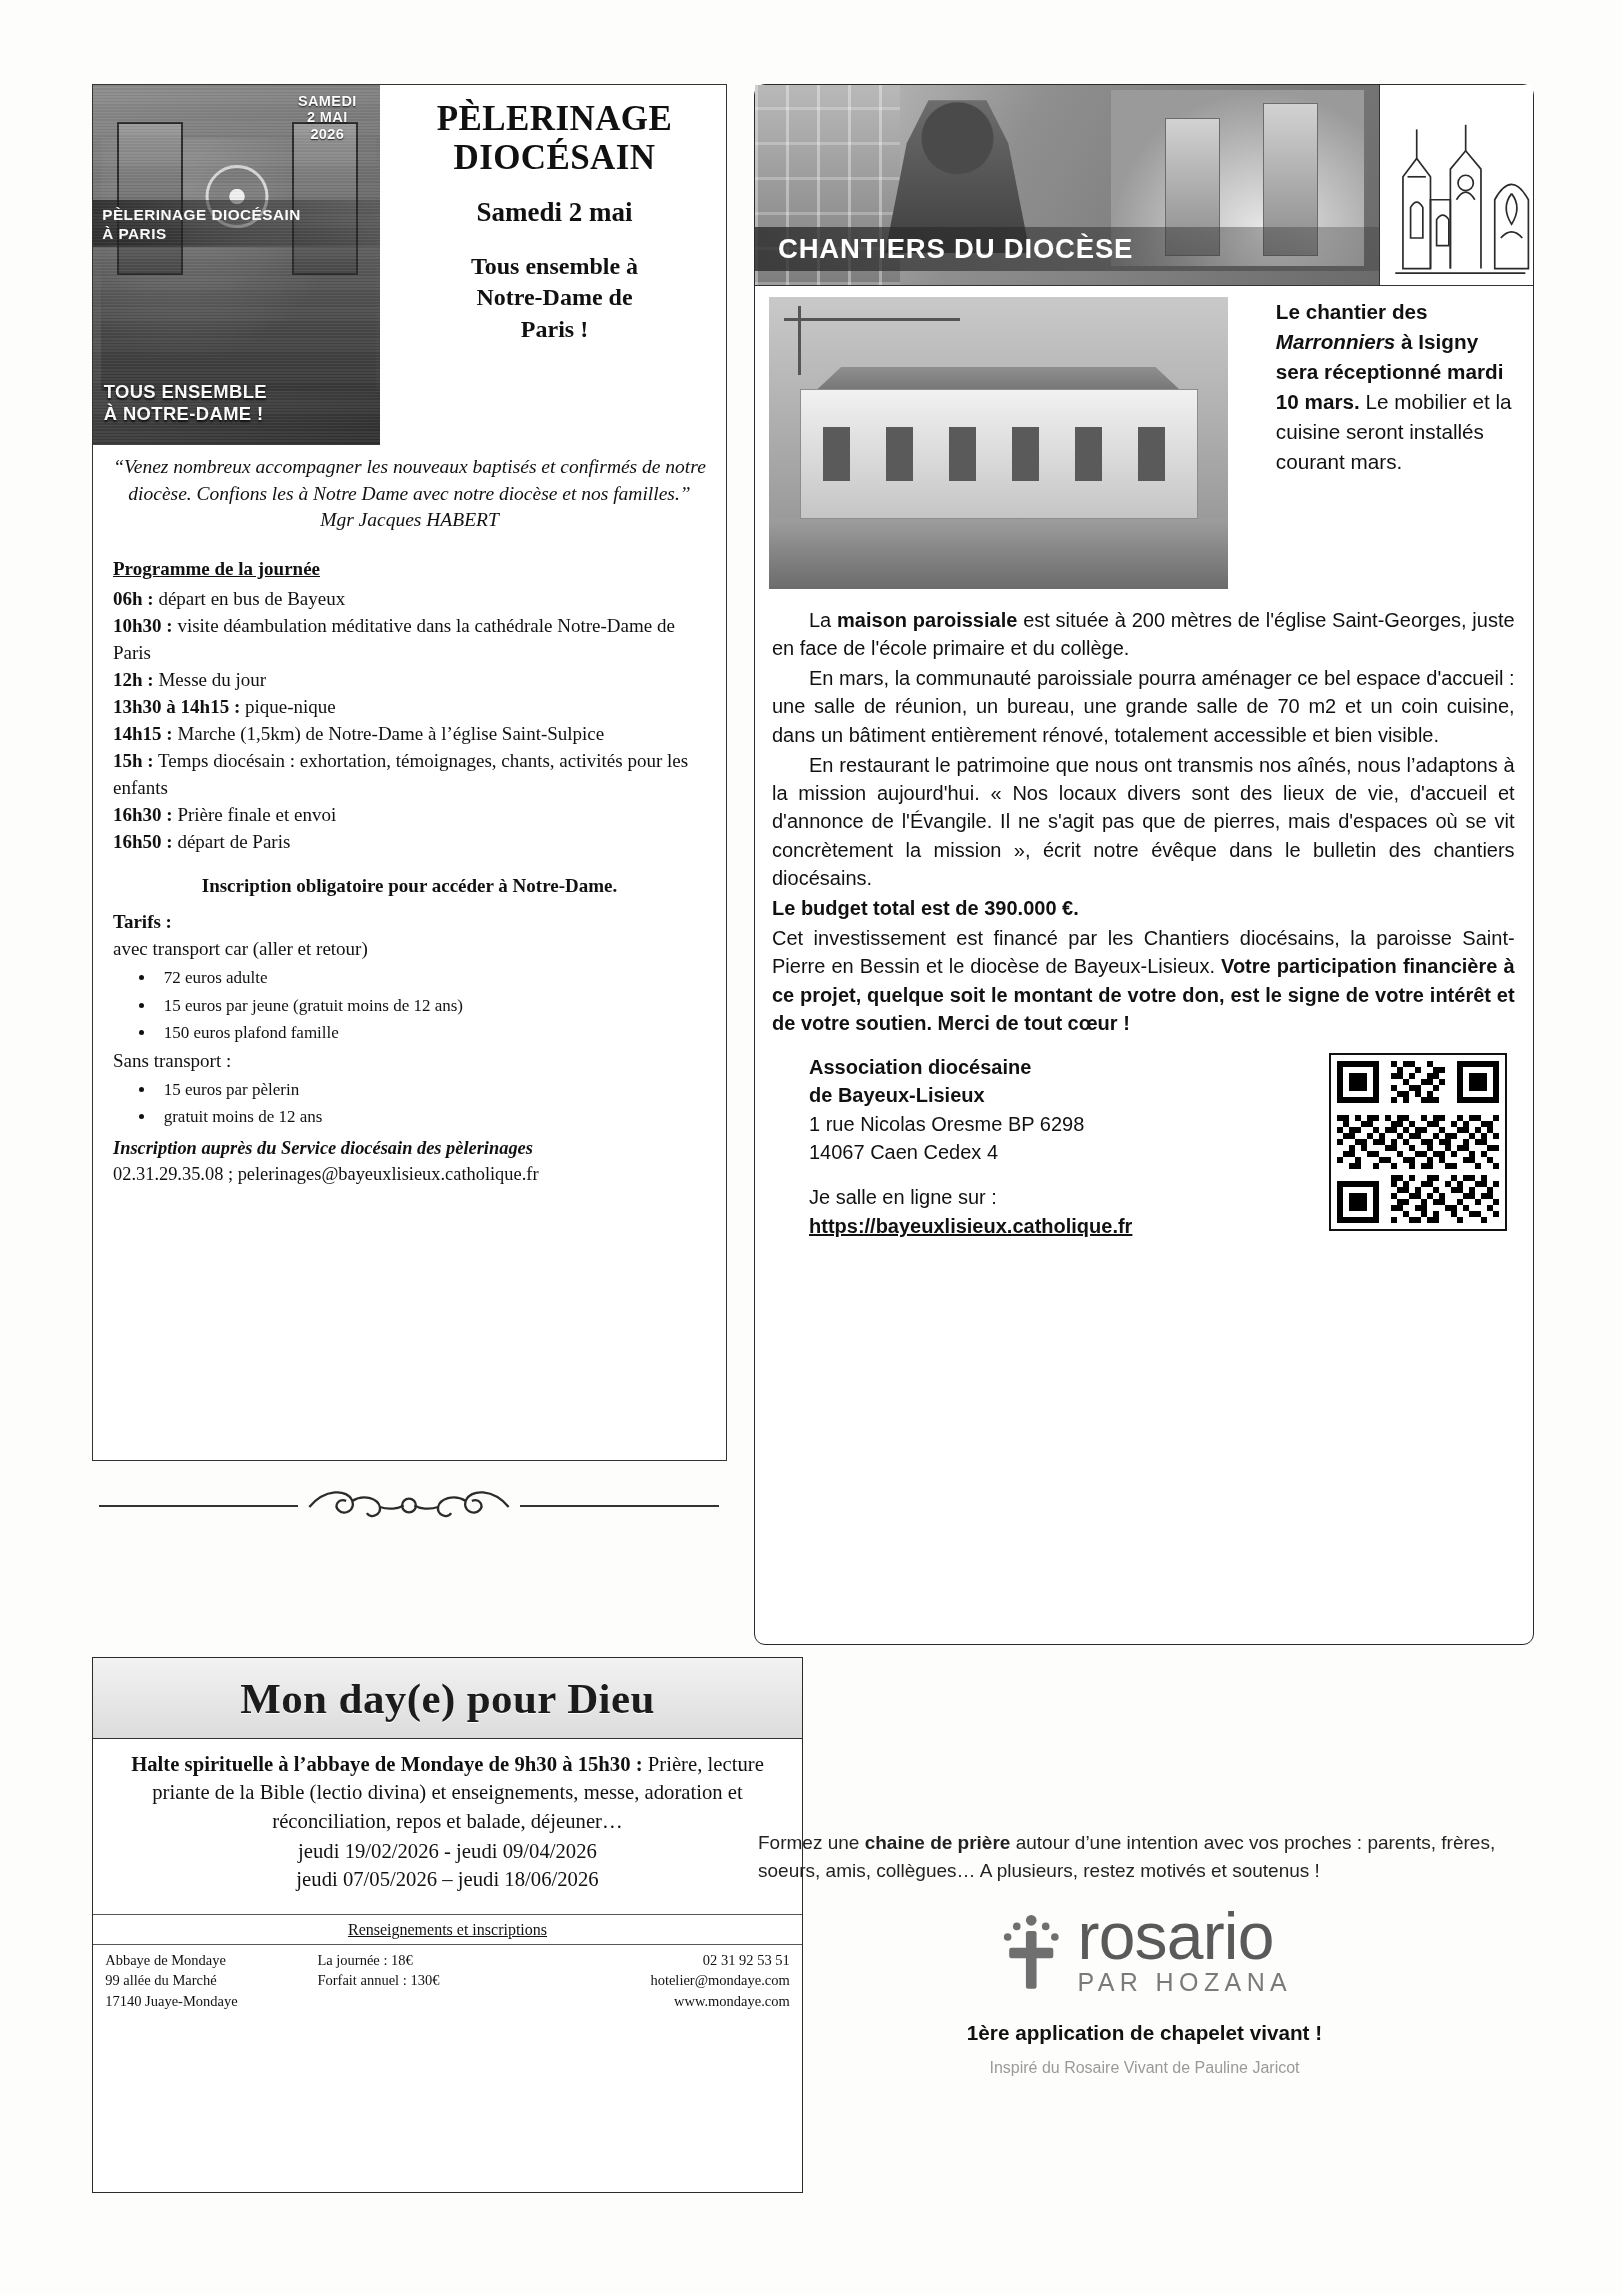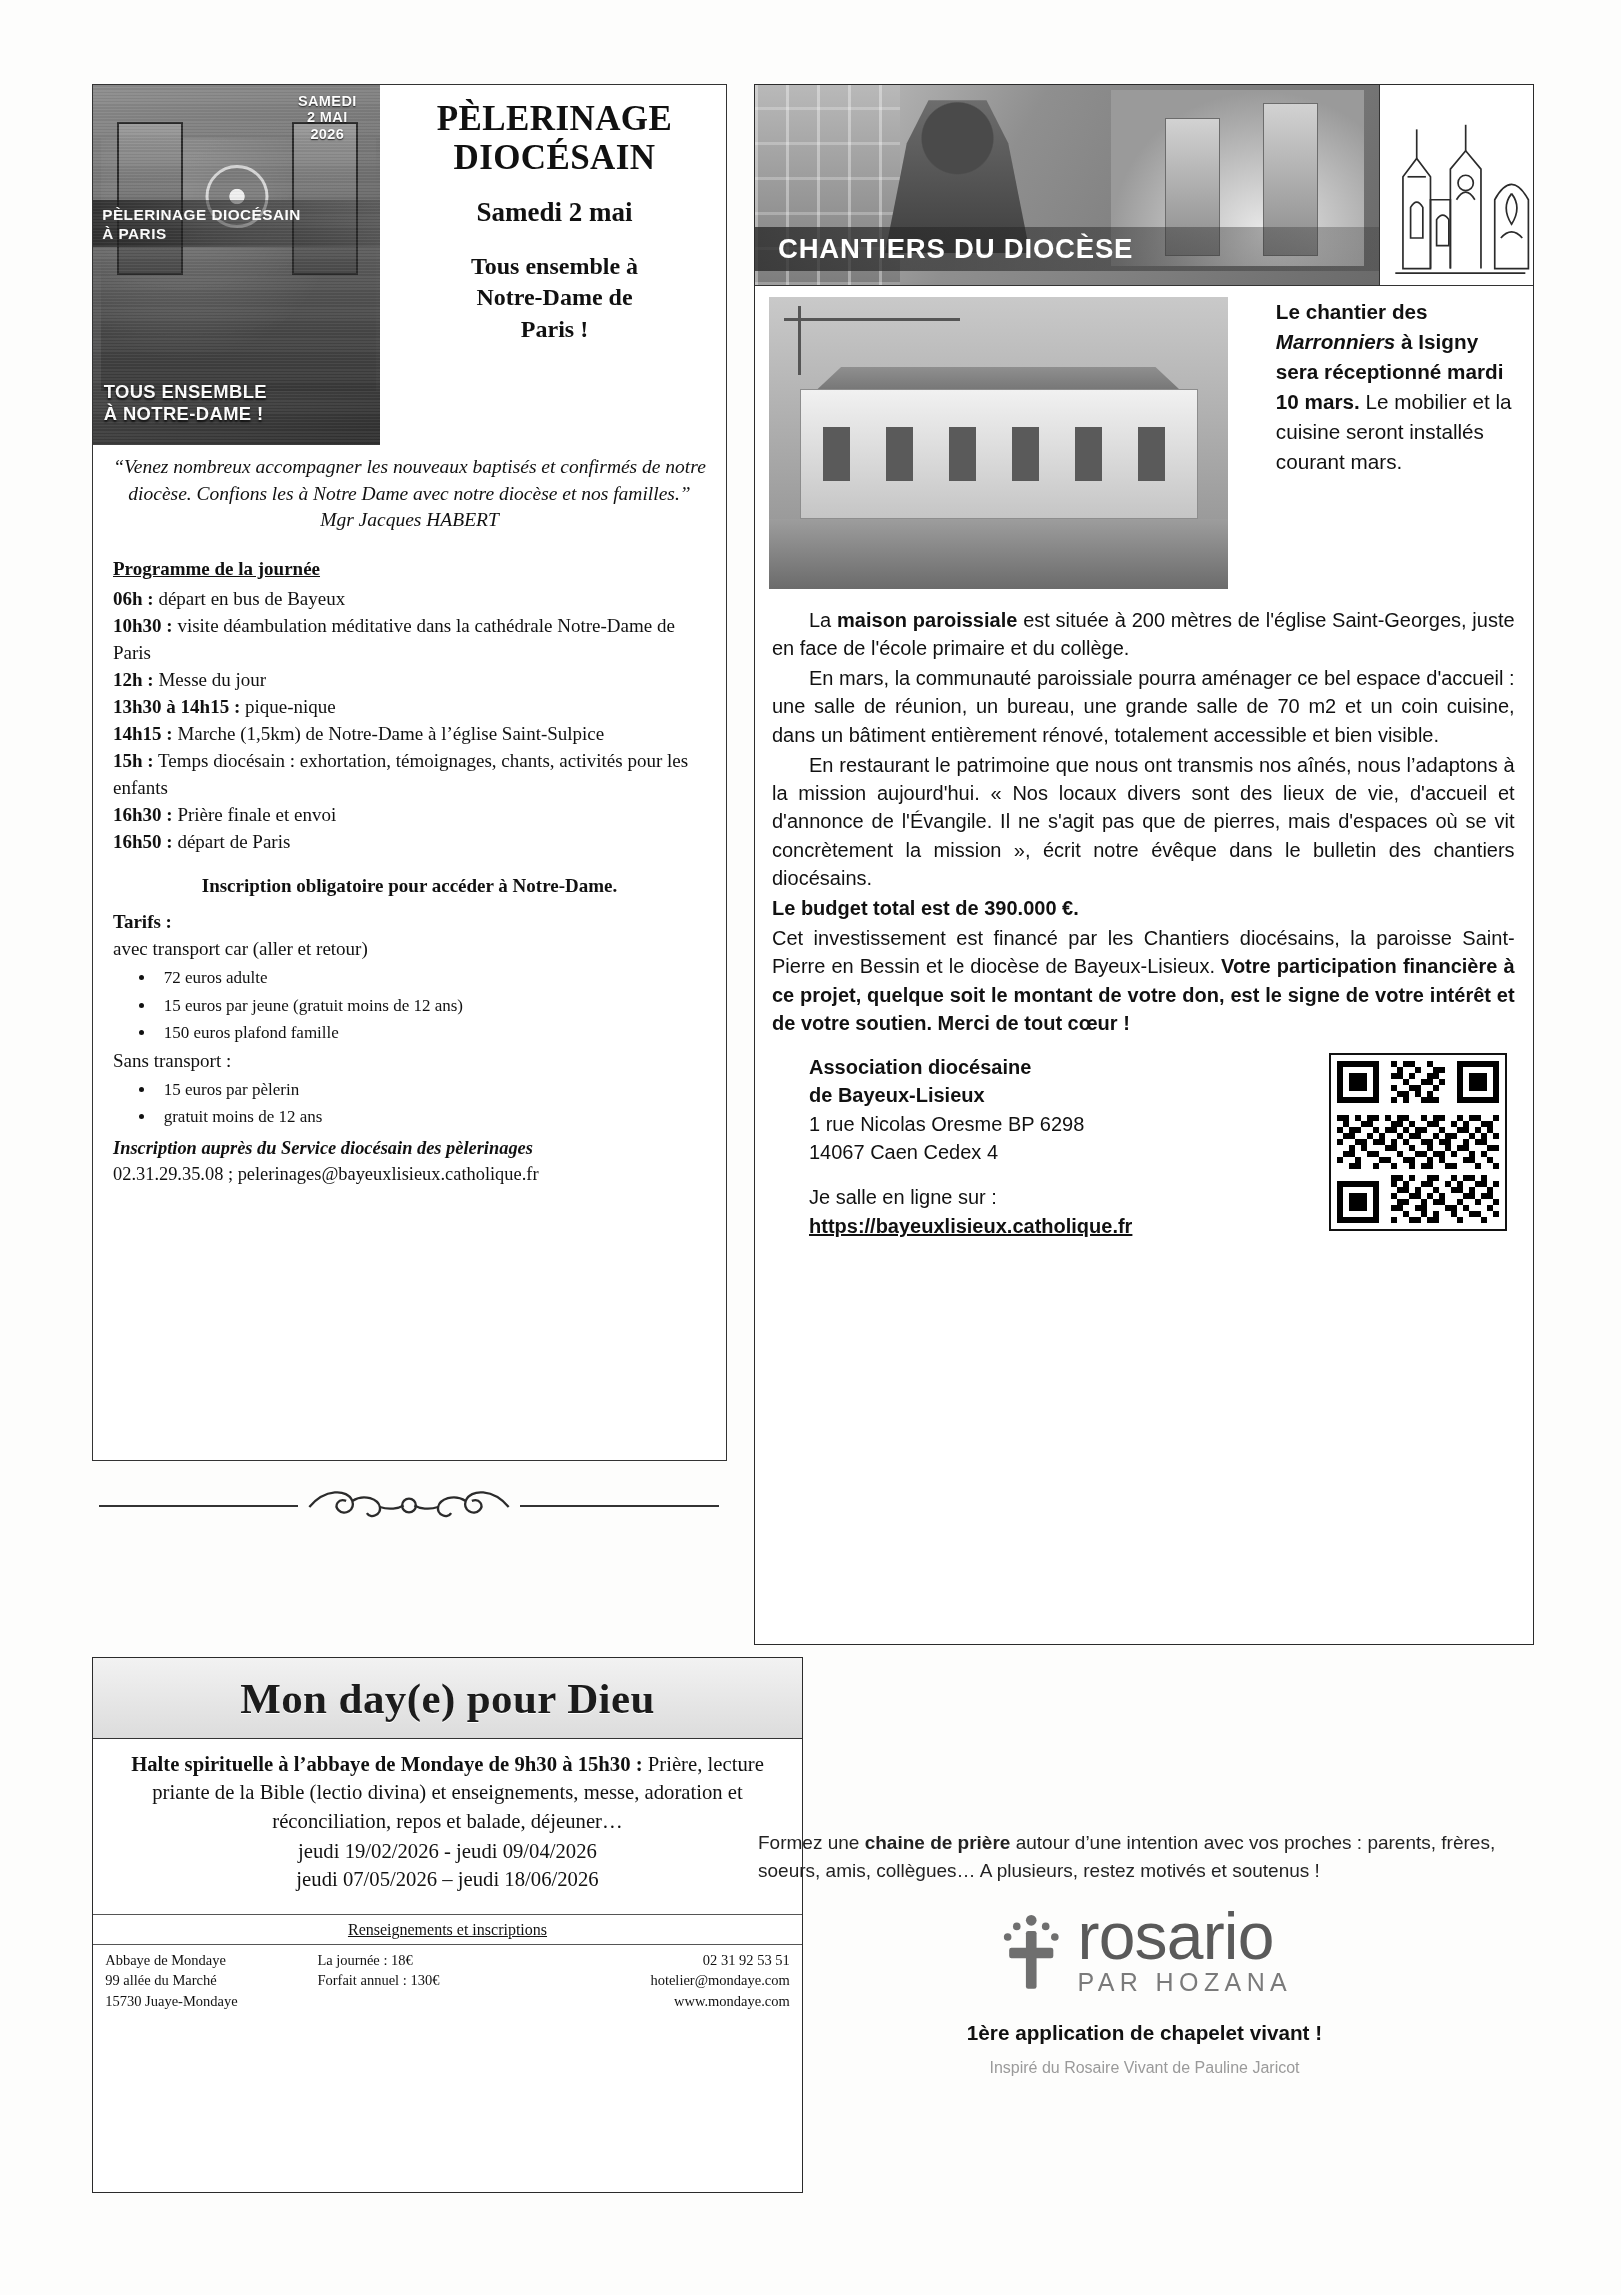--- a/index.html
+++ b/index.html
@@ -286,20 +286,21 @@
   .mon-grid .c1 { width: 31%; }
   .mon-grid .c2 { width: 36%; }
   .mon-grid .c3 { width: 33%; text-align: right;}
 
   
   #chantiers-box {
     left: 754px;
     top: 84px;
     width: 780px;
     height: 1561px;
+    border-radius: 11px;
   }
   .ch-top {
     height: 200px;
     border-bottom: 1.5px solid #333;
     display: flex;
   }
   .ch-top-photo {
     flex: 1;
     position: relative;
     background: linear-gradient(120deg,#cfcfcf,#8f8f8f 40%,#6a6a6a 100%);
@@ -602,21 +603,21 @@
     <div class="mon-dates" id="mondaye-dates">
         <div>jeudi 19/02/2026 - jeudi 09/04/2026</div>
         <div>jeudi 07/05/2026 – jeudi 18/06/2026</div>
       </div>
 
     <div class="mon-footer-title">Renseignements et inscriptions</div>
     <div class="mon-grid">
       <div class="c1" id="mon-c1">
           <div>Abbaye de Mondaye</div>
           <div>99 allée du Marché</div>
-          <div>15730 Juaye-Mondaye</div>
+          <div>17140 Juaye-Mondaye</div>
         </div>
       <div class="c2" id="mon-c2">
           <div>La journée : 18€</div>
           <div>Forfait annuel : 130€</div>
           <div></div>
         </div>
       <div class="c3" id="mon-c3">
           <div>02 31 92 53 51</div>
           <div>hotelier@mondaye.com</div>
           <div>www.mondaye.com</div>

